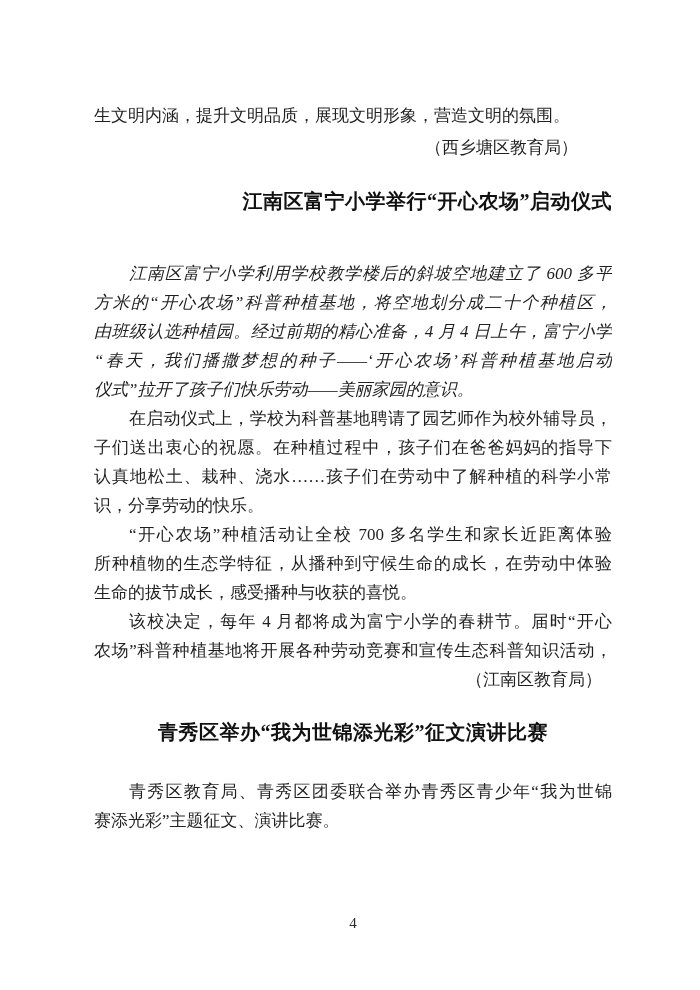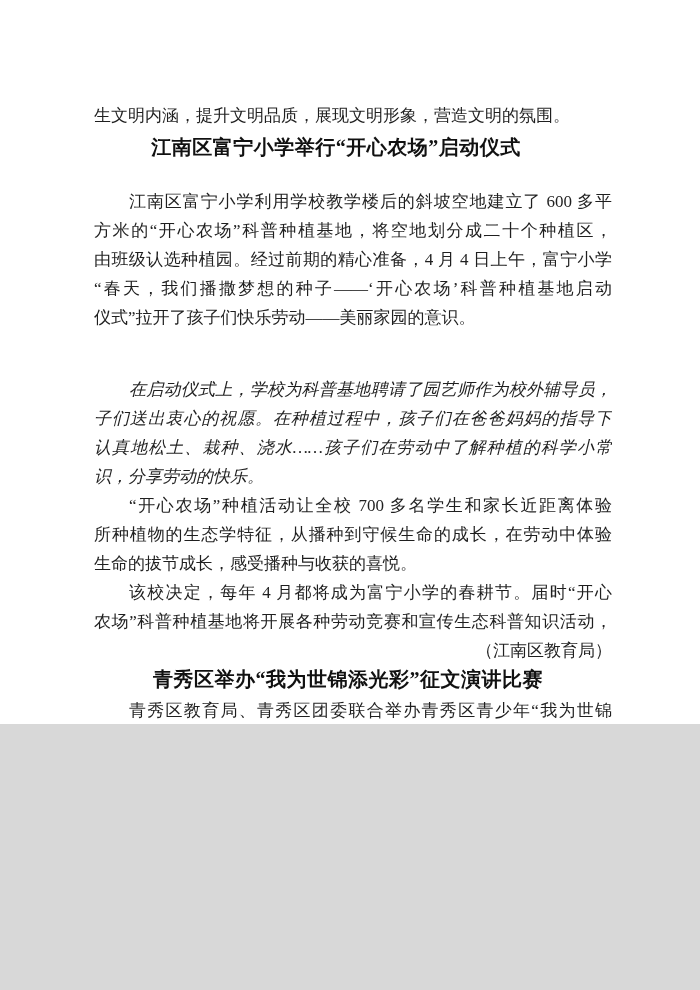--- a/index.html
+++ b/index.html
@@ -3,21 +3,21 @@
 <meta charset="utf-8">
 <style>
   html, body {
     margin: 0;
     padding: 0;
     background: #d8d8d8;
   }
   .page {
     position: relative;
     width: 700px;
-    height: 724px;
+    height: 990px;
     margin: 0 auto;
     background: var(--paper, #ffffff);
     overflow: hidden;
     font-family: "Liberation Serif", "DejaVu Serif", serif;
     color: var(--ink, #1f1f1f);
   }
   .doc {
     padding: 101px 88px 0 94px; 
   }
   .block { margin: 0; }
@@ -52,21 +52,21 @@
     height: 29px;
     line-height: 29px;
     font-size: 17px;
     text-align: right;
   }
   
   .doc > :nth-child(2) { margin-top: 3px;  padding-right: 34px; } 
   .doc > :nth-child(3) { margin-top: 25px; text-align: right; }                      
   .doc > :nth-child(4) { margin-top: 43px; font-style: italic; }                      
   .doc > :nth-child(8) { padding-right: 10px; }                   
-  .doc > :nth-child(9) { margin-top: 2px; }                      
+  .doc > :nth-child(9) { margin-top: 24px; }                      
   .doc > :nth-child(10){ margin-top: 30px; }                      
   
   .page-number {
     position: absolute;
     left: 94px;
     width: 518px;
     top: 912px;
     height: 22px;
     line-height: 22px;
     text-align: center;
@@ -75,20 +75,21 @@
   }
 </style>
 </head>
 <body>
 
 <div class="page" style="--paper: #ffffff; --ink: #1f1f1f;">
   <div class="doc">
       <div class="block paragraph">
         <div class="line last">生文明内涵，提升文明品质，展现文明形象，营造文明的氛围。</div>
       </div>
+      <div class="block signature">（西乡塘区教育局）</div>
       <div class="block heading">江南区富宁小学举行“开心农场”启动仪式</div>
       <div class="block paragraph">
         <div class="line indent">江南区富宁小学利用学校教学楼后的斜坡空地建立了 600 多平</div>
         <div class="line">方米的“开心农场”科普种植基地，将空地划分成二十个种植区，</div>
         <div class="line">由班级认选种植园。经过前期的精心准备，4 月 4 日上午，富宁小学</div>
         <div class="line">“春天，我们播撒梦想的种子——‘开心农场’科普种植基地启动</div>
         <div class="line last">仪式”拉开了孩子们快乐劳动——美丽家园的意识。</div>
       </div>
       <div class="block paragraph">
         <div class="line indent">在启动仪式上，学校为科普基地聘请了园艺师作为校外辅导员，</div>

